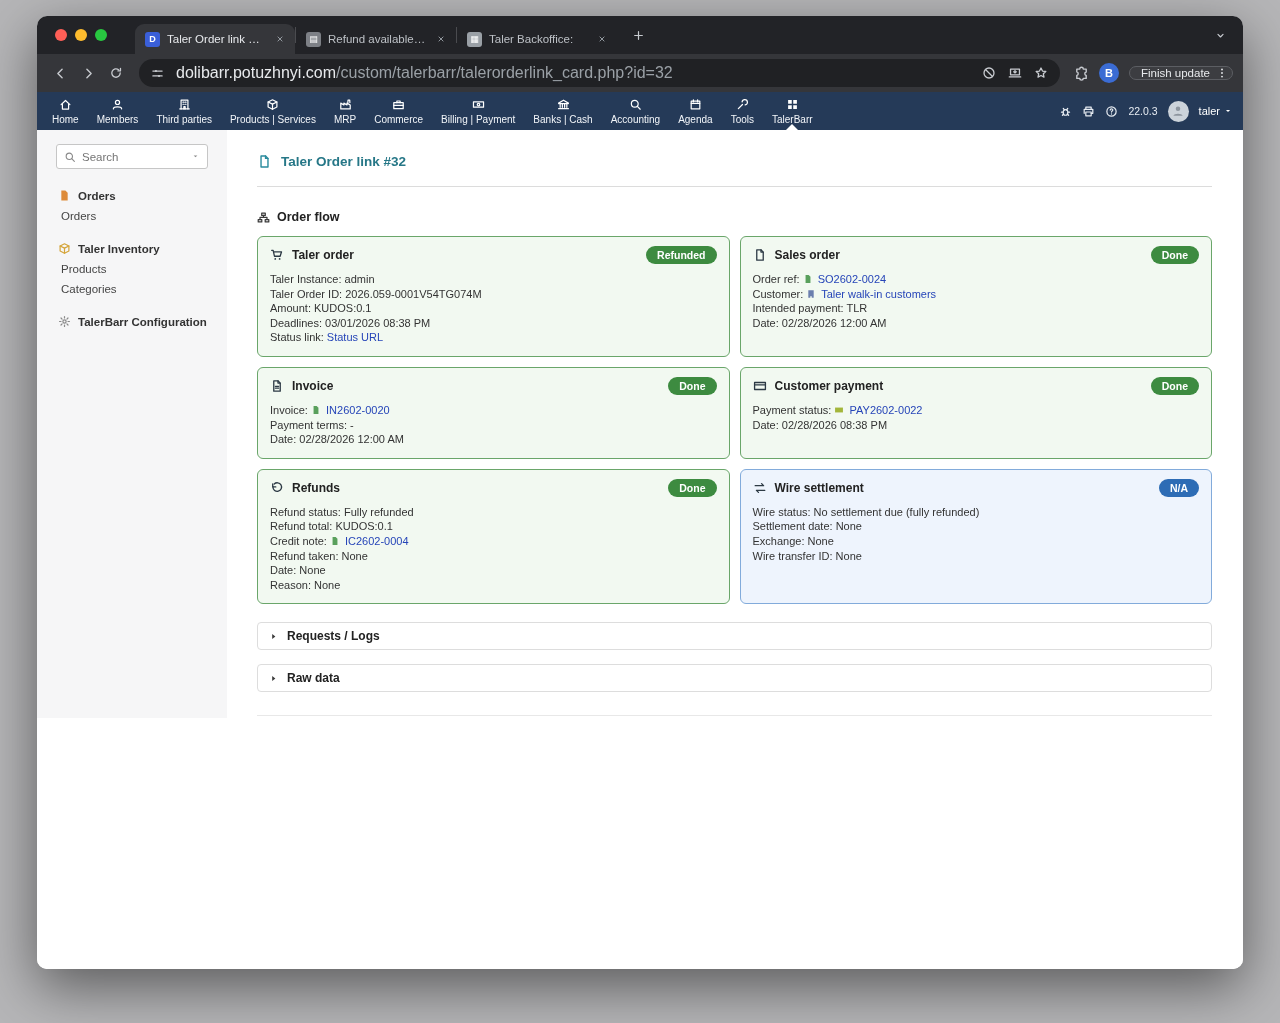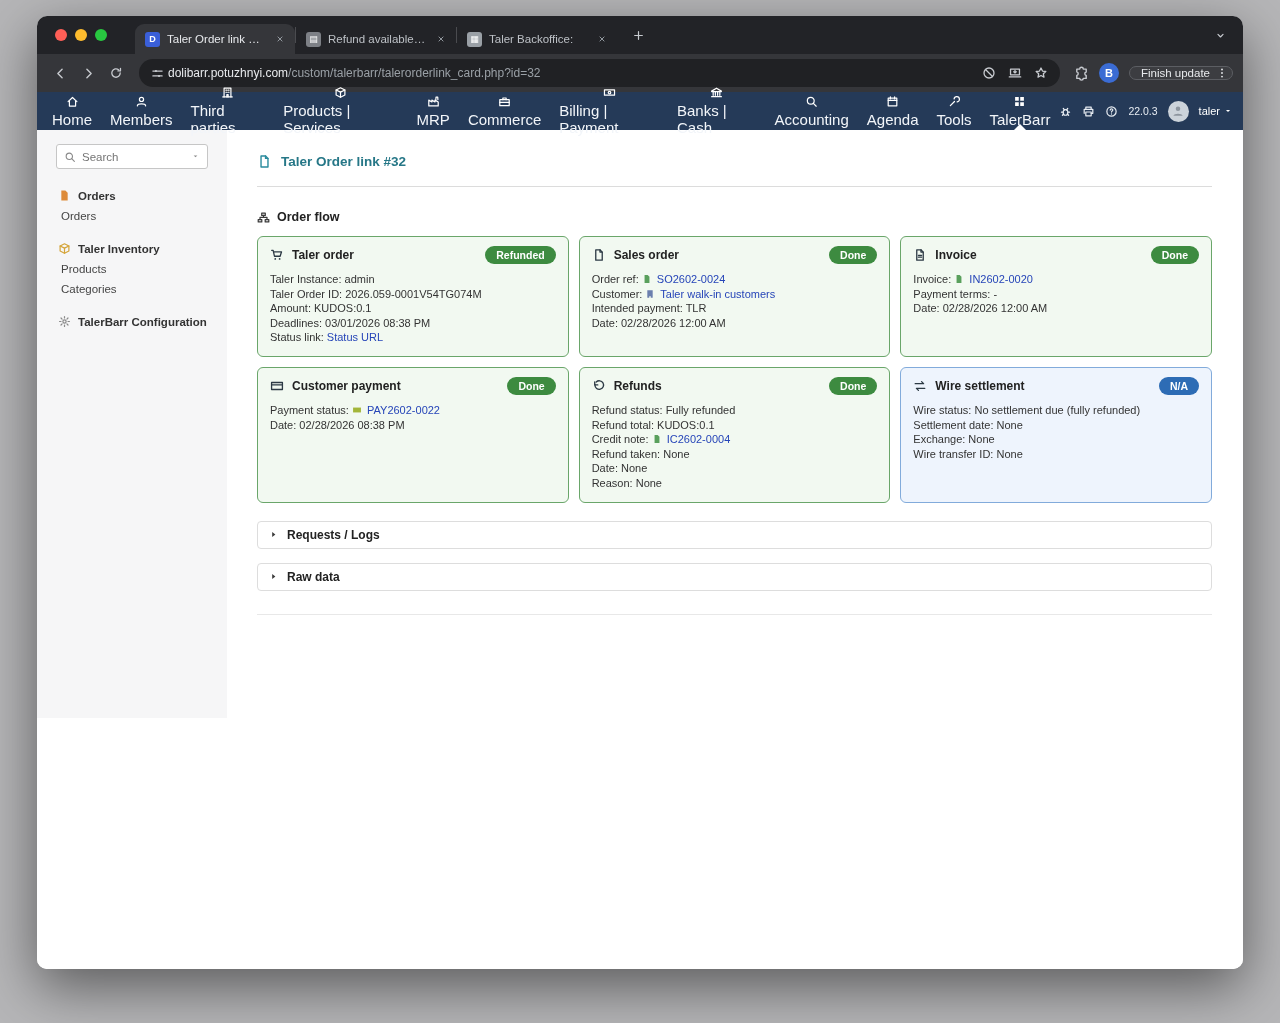--- a/index.html
+++ b/index.html
@@ -26,35 +26,35 @@
              font-size:9px; font-weight:bold; color:#fff; }
   .tab-close { color:#9aa0a6; border-radius:50%; width:16px; height:16px; display:flex; align-items:center; justify-content:center; }
   .tab-sep { width:1px; height:16px; background:#4a4b4f; align-self:center; }
   .newtab { color:#c7cacf; margin-left:8px; width:26px; height:26px; display:flex; align-items:center; justify-content:center; border-radius:50%; }
   .tabsearch { margin-left:auto; color:#c7cacf; width:26px; height:26px; display:flex; align-items:center; justify-content:center; }
 
   
   .toolbar { height:38px; background:#35363a; display:flex; align-items:center; padding:0 10px; gap:2px; flex:none; }
   .navbtn { width:26px; height:26px; border-radius:50%; display:flex; align-items:center; justify-content:center; color:#c7cacf; }
   .urlbar { flex:1; height:28px; background:#202124; border-radius:14px; display:flex; align-items:center;
-            padding:0 12px; gap:4px; font-size:12px; margin:0 8px; color:#c7cacf; min-width:0; }
+            padding:0 12px; gap:12px; font-size:16px; margin:0 8px; color:#c7cacf; min-width:0; }
   .url-text { white-space:nowrap; overflow:hidden; text-overflow:ellipsis; }
   .url-domain { color:#e8eaed; } .url-path { color:#9aa0a6; }
   .url-right { margin-left:auto; display:flex; align-items:center; gap:12px; color:#c7cacf; }
   .toolbar-right { display:flex; align-items:center; gap:10px; color:#c7cacf; padding-left:4px; }
   .profile-b { width:20px; height:20px; border-radius:50%; background:#3b6cd4; color:#fff; font-size:11px; font-weight:bold;
                display:flex; align-items:center; justify-content:center; }
   .update-pill { height:14px; border:1px solid #5c5e63; background:#3c3d41; border-radius:13px; display:flex;
                  align-items:center; gap:5px; padding:0 3px 0 11px; color:#e8eaed; font-size:11.5px; white-space:nowrap; }
 
   
   .navbar { height:38px; background:#253a58; display:flex; align-items:stretch; padding:0 6px; flex:none; }
   .nav-items { display:flex; align-items:stretch; }
   .nav-item { display:flex; flex-direction:column; align-items:center; justify-content:center; gap:3px;
-              padding:0 9px; font-size:15px; color:#f2f5f9; position:relative; cursor:pointer; }
+              padding:0 9px; font-size:10px; color:#f2f5f9; position:relative; cursor:pointer; }
   .nav-item .ic { color:#fff; }
   .nav-item.active::after { content:""; position:absolute; bottom:0; left:50%; margin-left:-6px;
               border:6px solid transparent; border-bottom-color:#fff; border-top:none; }
   .nav-right { margin-left:auto; display:flex; align-items:center; gap:10px; color:#e7ecf2; font-size:10.5px; padding-right:4px; }
   .avatar { width:21px; height:21px; border-radius:50%; background:#ccd3da; color:#8d959e; display:flex;
             align-items:center; justify-content:center; overflow:hidden; }
   .user-menu { display:flex; align-items:center; gap:3px; font-size:11px; color:#fff; }
 
   
   .app { flex:1; display:flex; background:#fff; overflow:hidden; }
@@ -69,21 +69,21 @@
                padding-left:2px; cursor:pointer; }
   .side-item { font-size:11.5px; color:#454545; padding:5px 0 0 5px; margin-top:3px; cursor:pointer; }
 
   .main { flex:1; padding:24px 31px 0 30px; overflow:hidden; }
   .page-title { display:flex; align-items:center; gap:9px; color:#267787; font-size:13.5px; font-weight:bold; }
   .page-title .ic { color:#2a8b9d; }
   .hr { border-top:1px solid #dcdcdc; margin-top:17px; }
   .section-head { display:flex; align-items:center; gap:7px; font-size:12.5px; font-weight:bold; color:#222; margin-top:23px; }
   .section-head .ic { color:#3a3a3a; }
 
-  .cards { display:grid; grid-template-columns:1fr 1fr 1fr; gap:10px; margin-top:12px; }
+  .cards { display:grid; grid-template-columns:1fr 1fr; gap:10px; margin-top:12px; }
   .card { border-radius:6px; padding:9px 12px 11px; }
   .card.green { background:#f2f9f1; border:1.5px solid #6aa66a; }
   .card.blue  { background:#eef4fd; border:1.5px solid #82abdb; }
   .card-head { display:flex; align-items:center; gap:8px; }
   .card-head .ic { color:#2d3a45; }
   .card-title { font-weight:bold; font-size:12px; color:#222; }
   .badge { margin-left:auto; color:#fff; font-size:10.5px; font-weight:bold; padding:3px 11px; border-radius:11px; }
   .card-lines { margin-top:8px; font-size:11px; color:#333; line-height:14.6px; }
   .line .ic { vertical-align:-1px; margin-right:2px; }
   .card-link { color:#2645b8; text-decoration:none;margin-top:30px; }

